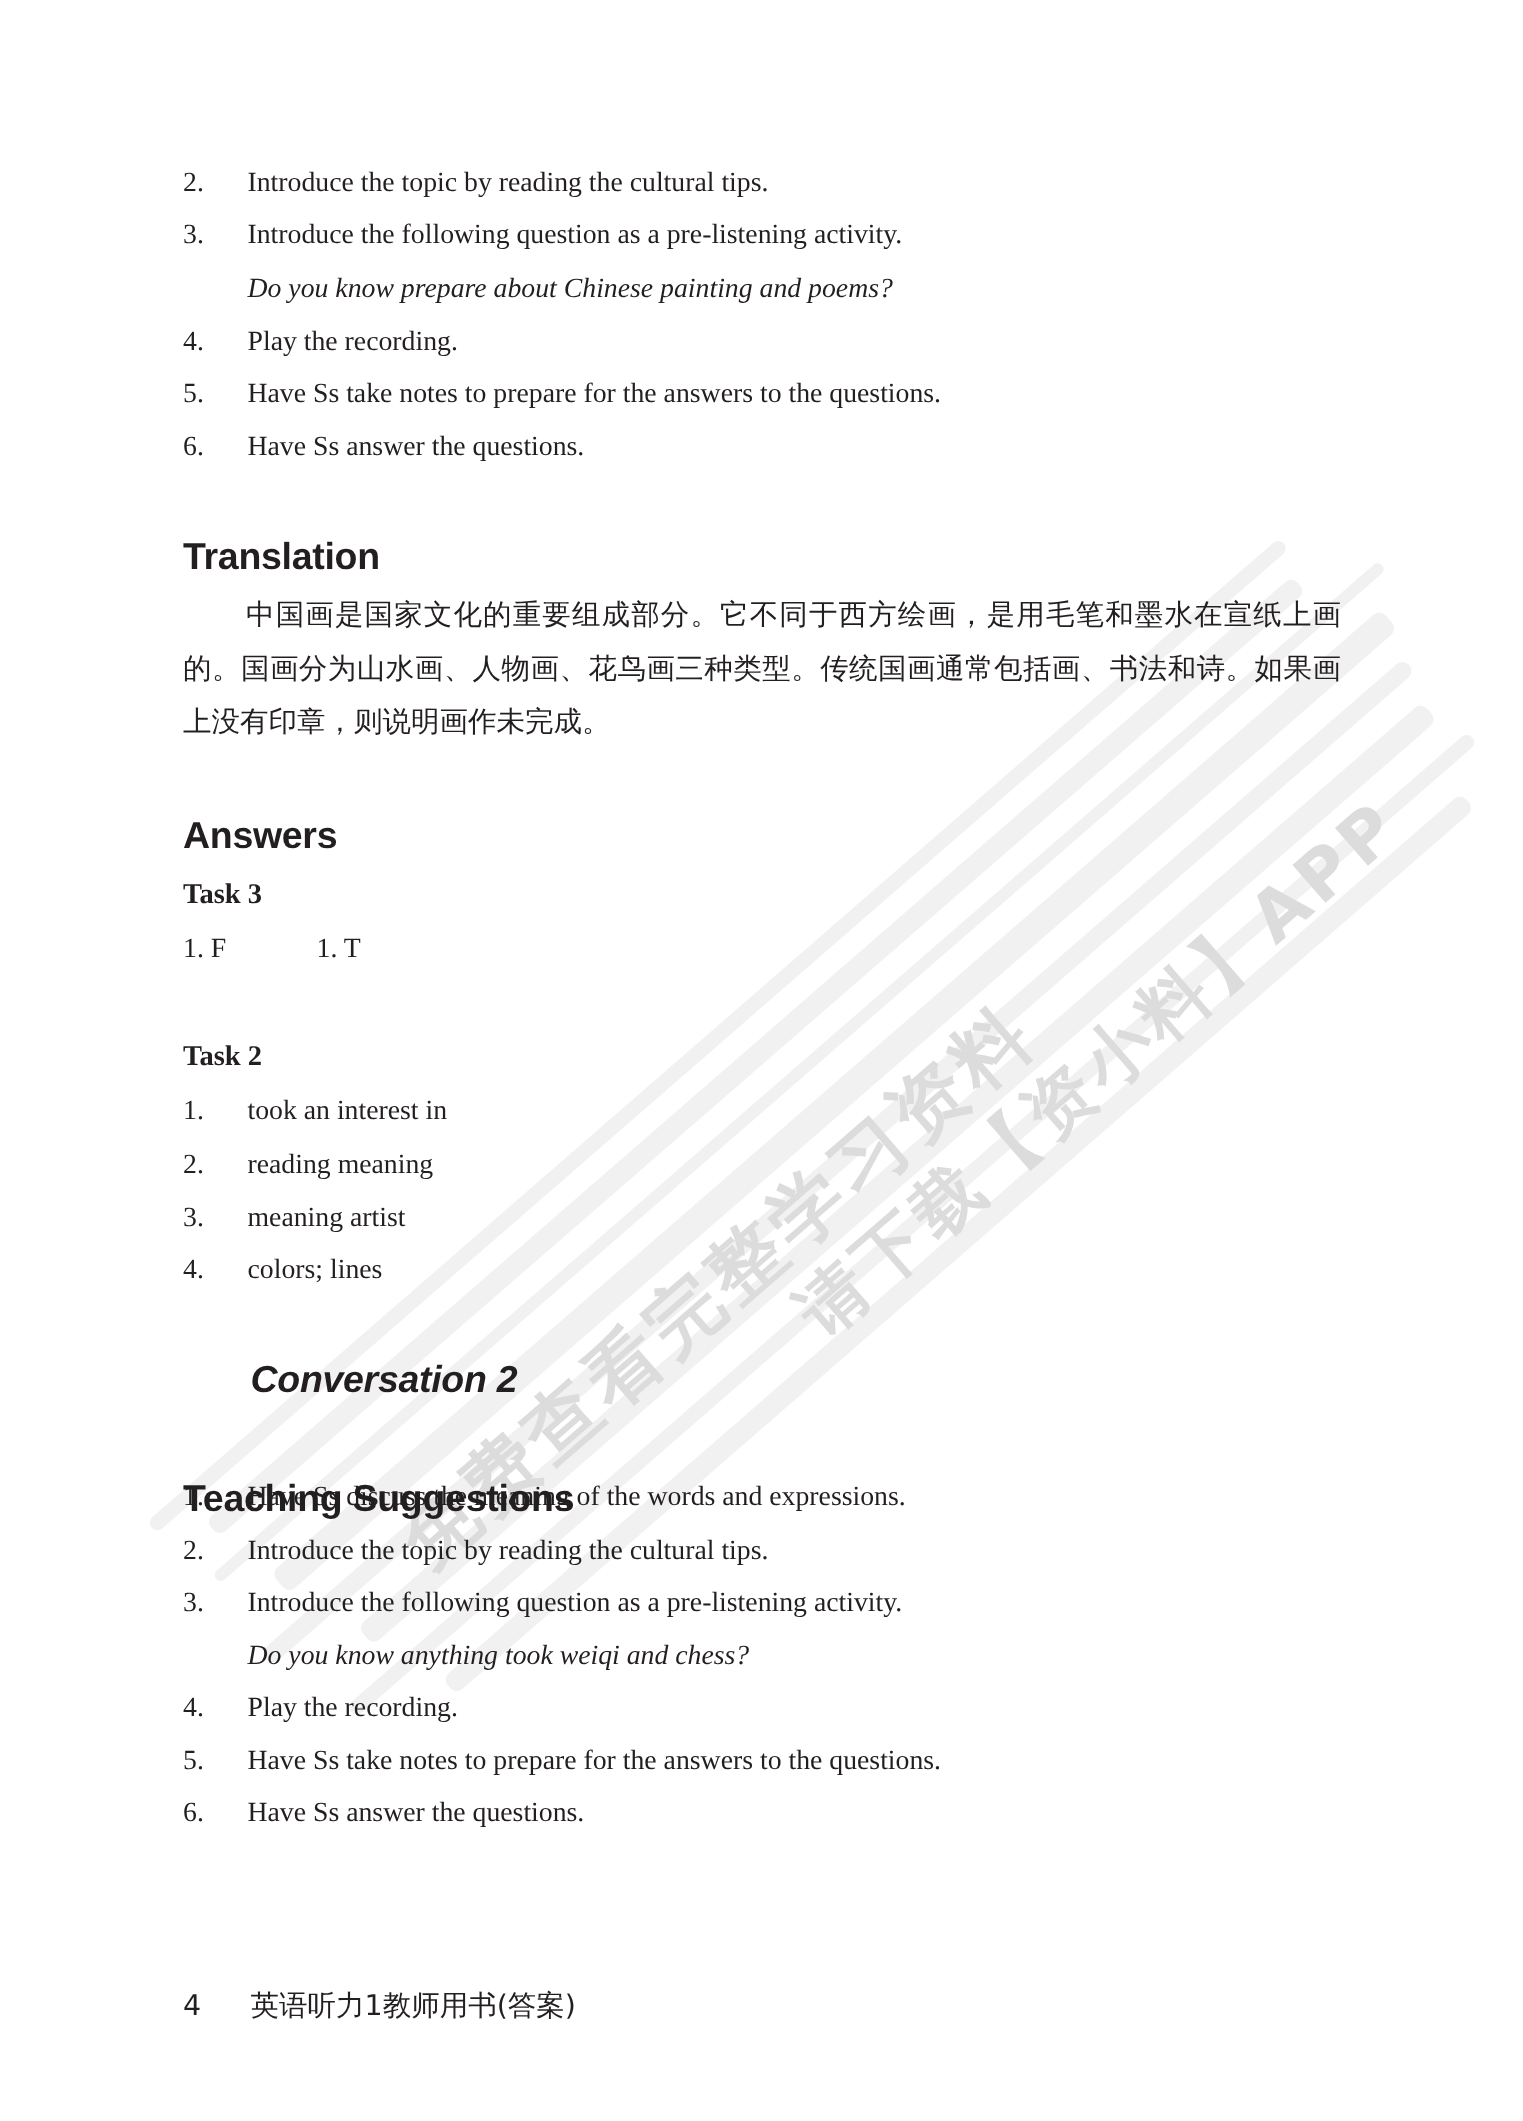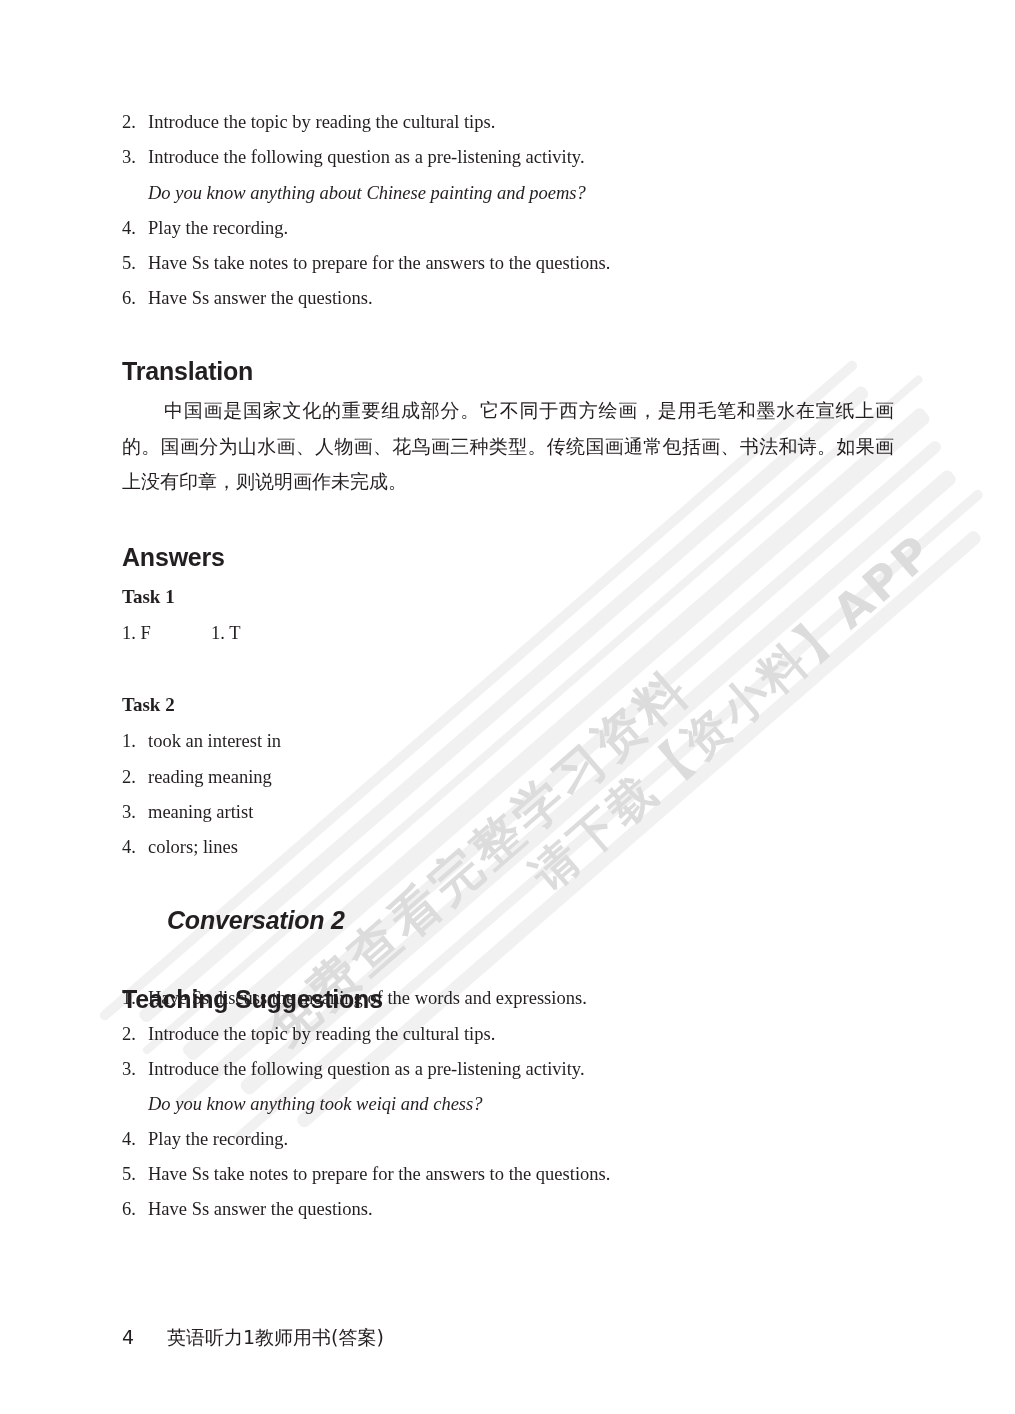--- a/index.html
+++ b/index.html
@@ -59,21 +59,21 @@
       font-size: 18.5px;
       line-height: 22px;
       white-space: nowrap;
     }
     .num {
       position: absolute;
       left: 0;
     }
     .txt {
       position: absolute;
-      left: 26px;
+      left: 43px;
     }
     .ital { font-style: italic; }
     .heading {
       position: absolute;
       left: 122px;
       font-family: "Liberation Sans", "DejaVu Sans", sans-serif;
       font-weight: bold;
       font-size: 25px;
       line-height: 22px;
       white-space: nowrap;
@@ -144,42 +144,42 @@
     <div>
       <div class="row" style="top:111px;">
         <span class="num">2.</span>
         <span class="txt">Introduce the topic by reading the cultural tips.</span>
       </div>
       <div class="row" style="top:146px;">
         <span class="num">3.</span>
         <span class="txt">Introduce the following question as a pre-listening activity.</span>
       </div>
       <div class="row" style="top:182px;">
-        <span class="txt ital">Do you know anything about Chinese painting and poems?</span>
+        <span class="txt ital">Do you know prepare about Chinese painting and poems?</span>
       </div>
       <div class="row" style="top:217px;">
         <span class="num">4.</span>
         <span class="txt">Play the recording.</span>
       </div>
       <div class="row" style="top:252px;">
         <span class="num">5.</span>
         <span class="txt">Have Ss take notes to prepare for the answers to the questions.</span>
       </div>
       <div class="row" style="top:287px;">
         <span class="num">6.</span>
         <span class="txt">Have Ss answer the questions.</span>
       </div>
     </div>
 
     <div class="heading" style="top:360px;">Translation</div>
     <p class="cn-para" style="top:393px;margin:0;">中国画是国家文化的重要组成部分。它不同于西方绘画，是用毛笔和墨水在宣纸上画的。国画分为山水画、人物画、花鸟画三种类型。传统国画通常包括画、书法和诗。如果画上没有印章，则说明画作未完成。</p>
 
     <div class="heading" style="top:546px;">Answers</div>
 
-    <div class="task-heading" style="top:586px;">Task 1</div>
+    <div class="task-heading" style="top:586px;">Task 3</div>
     <div class="ans-inline" style="top:622px;">
       <span style="left:0;">1. F</span>
       <span style="left:89px;">1. T</span>
     </div>
 
     <div class="task-heading" style="top:694px;">Task 2</div>
     <div>
       <div class="row" style="top:730px;">
         <span class="num">1.</span>
         <span class="txt">took an interest in</span>

